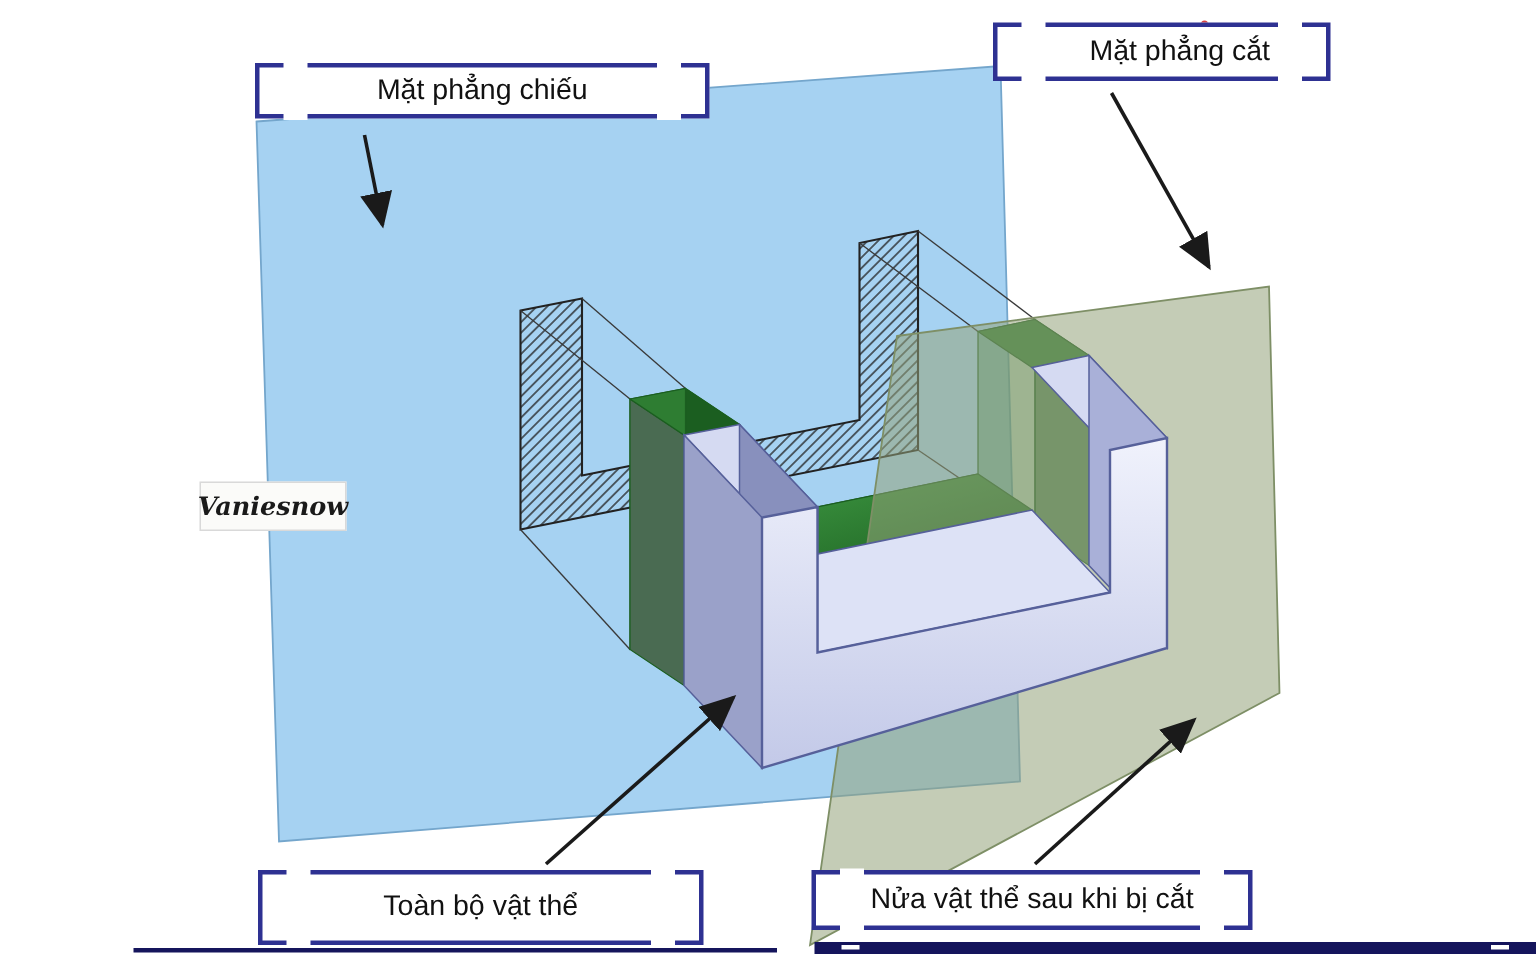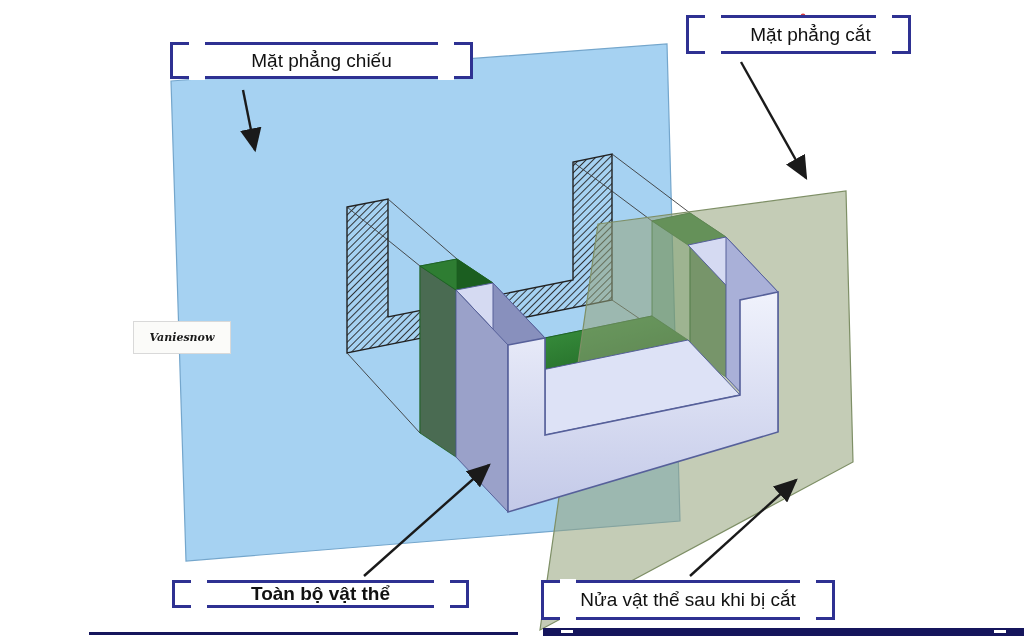--- a/index.html
+++ b/index.html
@@ -15,21 +15,21 @@
   }
   .label-box .txt{position:relative;z-index:1;white-space:nowrap;}
   .notch{position:absolute;width:16px;height:5px;background:#ffffff;z-index:2;}
   .n-tl{top:-4px;left:16px;} .n-tr{top:-4px;right:16px;}
   .n-bl{bottom:-4px;left:16px;} .n-br{bottom:-4px;right:16px;}
   .watermark{
     position:absolute;left:133px;top:321px;width:96px;height:31px;z-index:3;
     background:var(--watermark-bg,#fff);border:1px solid #d9d9d9;
     display:flex;align-items:center;justify-content:center;
     font-family:"DejaVu Serif",serif;font-style:italic;font-weight:bold;
-    font-size:11px;color:#1a1a1a;
+    font-size:17px;color:#1a1a1a;
   }
   .bar{position:absolute;background:var(--bottom-bar,#15155c);z-index:2;}
   .bar .gap{position:absolute;background:#ffffff;width:12px;height:3px;top:2px;}
 </style>
 </head>
 <body>
 
 <div class="stage">
 
   <svg width="1024" height="636" viewBox="0 0 1024 636">
@@ -101,29 +101,29 @@
   </svg>
 
   <div class="label-box" style="left:170px;top:42px;width:303px;height:37px;">
     <span class="notch n-tl"></span>
     <span class="notch n-tr"></span>
     <span class="notch n-bl"></span>
     <span class="notch n-br"></span>
     <span class="txt">Mặt phẳng chiếu</span>
   </div>
 
-  <div class="label-box" style="left:686px;top:15px;width:225px;height:39px;padding-left:24px;">
+  <div class="label-box" style="left:662px;top:15px;width:225px;height:39px;padding-left:24px;">
     <span class="notch n-tl"></span>
     <span class="notch n-tr"></span>
     <span class="notch n-bl"></span>
     <span class="notch n-br"></span>
     <span class="txt">Mặt phẳng cắt</span>
   </div>
 
-  <div class="label-box" style="left:172px;top:580px;width:297px;height:28px;font-weight:bold;">
+  <div class="label-box" style="left:172px;top:580px;width:297px;height:50px;">
     <span class="notch n-tl"></span>
     <span class="notch n-tr"></span>
     <span class="notch n-bl"></span>
     <span class="notch n-br"></span>
     <span class="txt">Toàn bộ vật thể</span>
   </div>
 
   <div class="label-box" style="left:541px;top:580px;width:294px;height:40px;">
     <span class="notch n-tl"></span>
     <span class="notch n-tr"></span>

